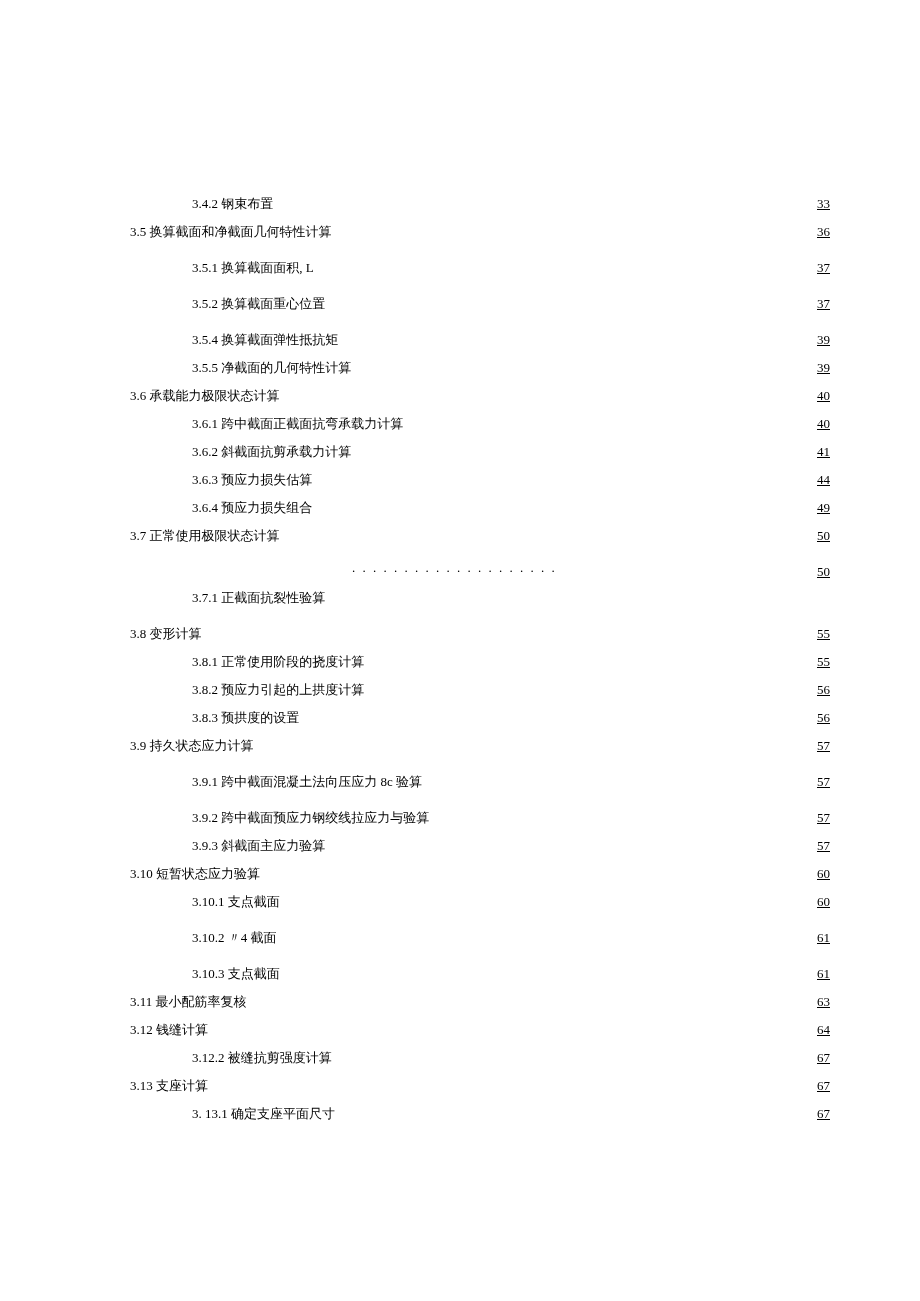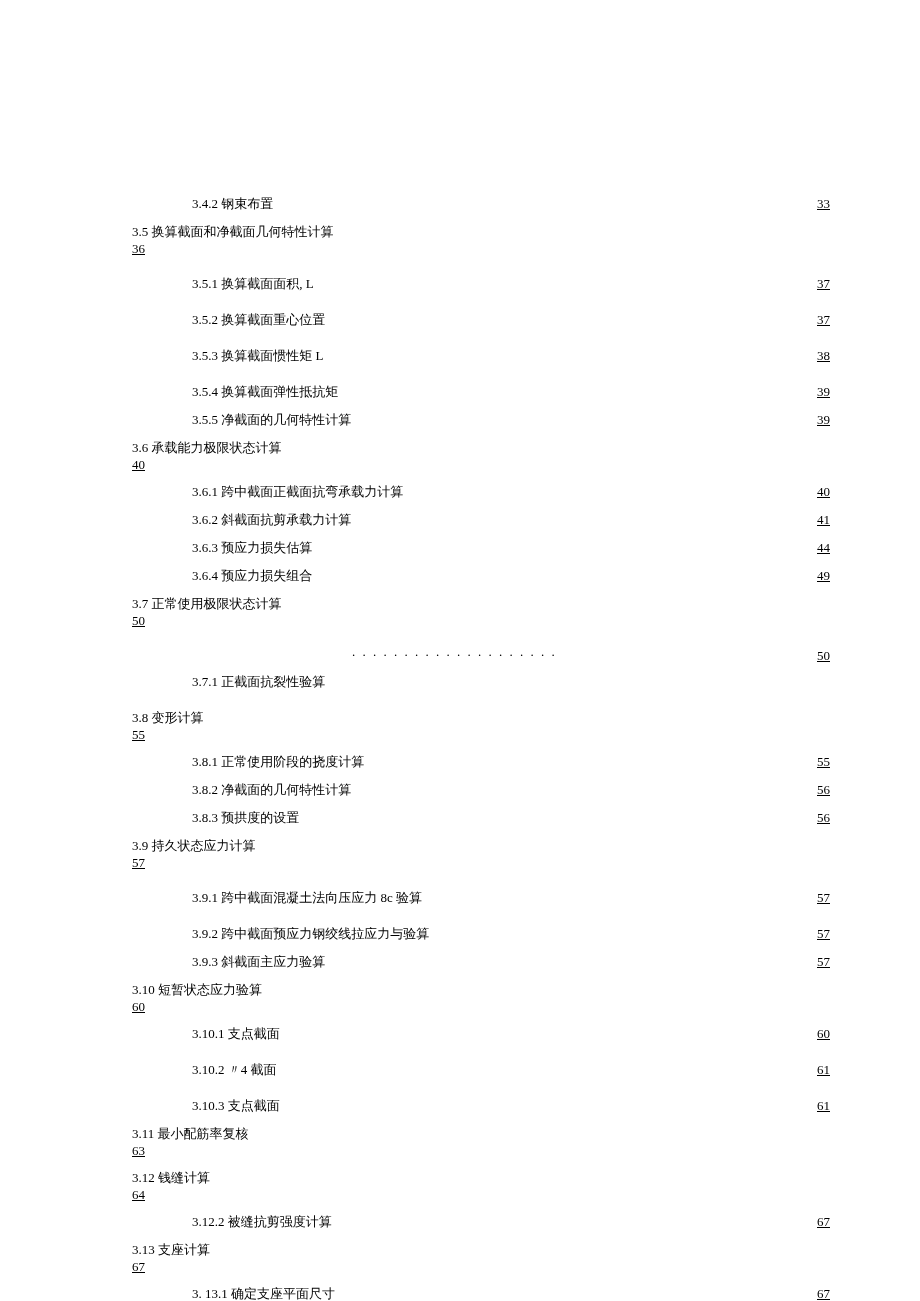--- a/index.html
+++ b/index.html
@@ -39,21 +39,21 @@
     right: 0;
     bottom: 0;
     overflow: hidden;
     color: #000;
   }
   .toc-page {
     flex: 0 0 auto;
     text-align: right;
     text-decoration: underline;
   }
-  .indent-1 { padding-left: 0px; flex-direction: column; }
+  .indent-1 { padding-left: 0px; }
   .indent-2 { padding-left: 62px; justify-content: center; }
   
   .split-row {
     margin-bottom: 18px;
   }
   .split-top {
     display: flex;
     align-items: baseline;
     margin-left: 220px;
     margin-bottom: 6px;
@@ -79,25 +79,20 @@
     </div>
     <div class="toc-row indent-2 wide">
       <div class="toc-label">3.5.1 换算截面面积, L</div>
       <div class="toc-leader"></div>
       <div class="toc-page">37</div>
     </div>
     <div class="toc-row indent-2 wide">
       <div class="toc-label">3.5.2 换算截面重心位置</div>
       <div class="toc-leader"></div>
       <div class="toc-page">37</div>
-    </div>
-    <div class="toc-row indent-2 wide">
-      <div class="toc-label">3.5.3 换算截面惯性矩 L</div>
-      <div class="toc-leader"></div>
-      <div class="toc-page">38</div>
     </div>
     <div class="toc-row indent-2">
       <div class="toc-label">3.5.4 换算截面弹性抵抗矩</div>
       <div class="toc-leader"></div>
       <div class="toc-page">39</div>
     </div>
     <div class="toc-row indent-2">
       <div class="toc-label">3.5.5 净截面的几何特性计算</div>
       <div class="toc-leader"></div>
       <div class="toc-page">39</div>
@@ -143,21 +138,21 @@
       <div class="toc-label">3.8 变形计算</div>
       <div class="toc-leader"></div>
       <div class="toc-page">55</div>
     </div>
     <div class="toc-row indent-2">
       <div class="toc-label">3.8.1 正常使用阶段的挠度计算</div>
       <div class="toc-leader"></div>
       <div class="toc-page">55</div>
     </div>
     <div class="toc-row indent-2">
-      <div class="toc-label">3.8.2 净截面的几何特性计算</div>
+      <div class="toc-label">3.8.2 预应力引起的上拱度计算</div>
       <div class="toc-leader"></div>
       <div class="toc-page">56</div>
     </div>
     <div class="toc-row indent-2">
       <div class="toc-label">3.8.3 预拱度的设置</div>
       <div class="toc-leader"></div>
       <div class="toc-page">56</div>
     </div>
     <div class="toc-row indent-1 wide">
       <div class="toc-label">3.9 持久状态应力计算</div>

